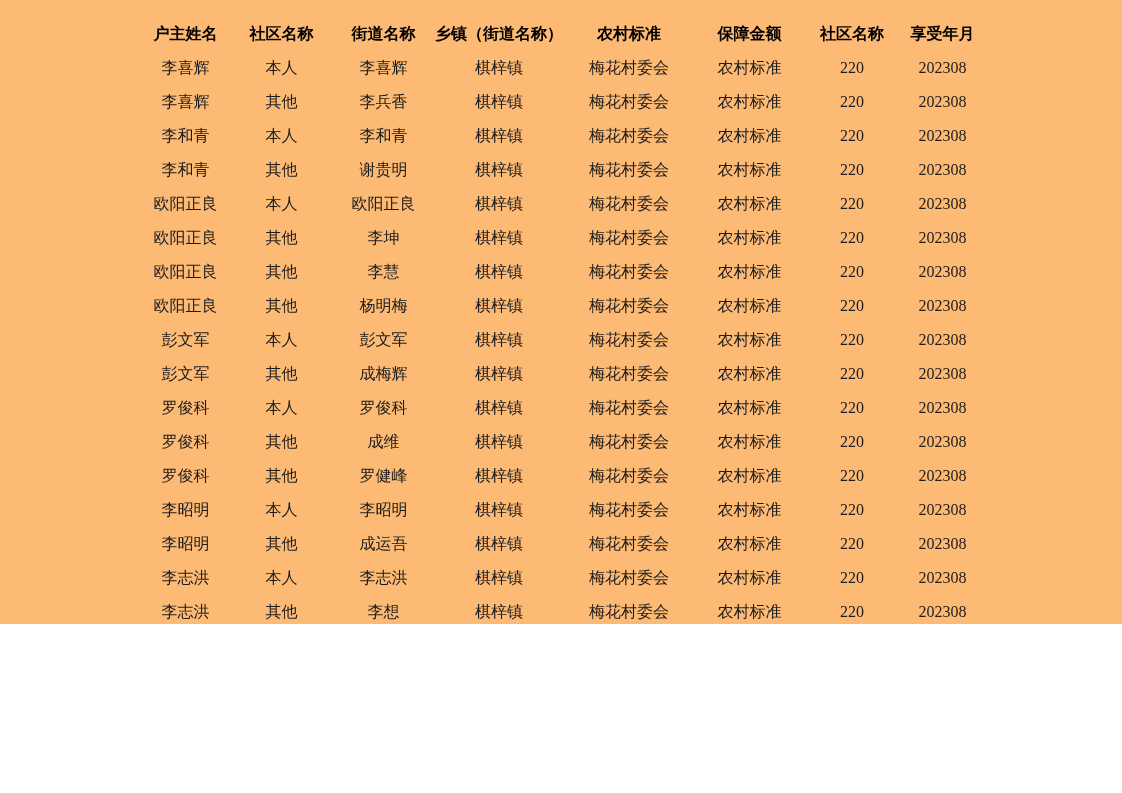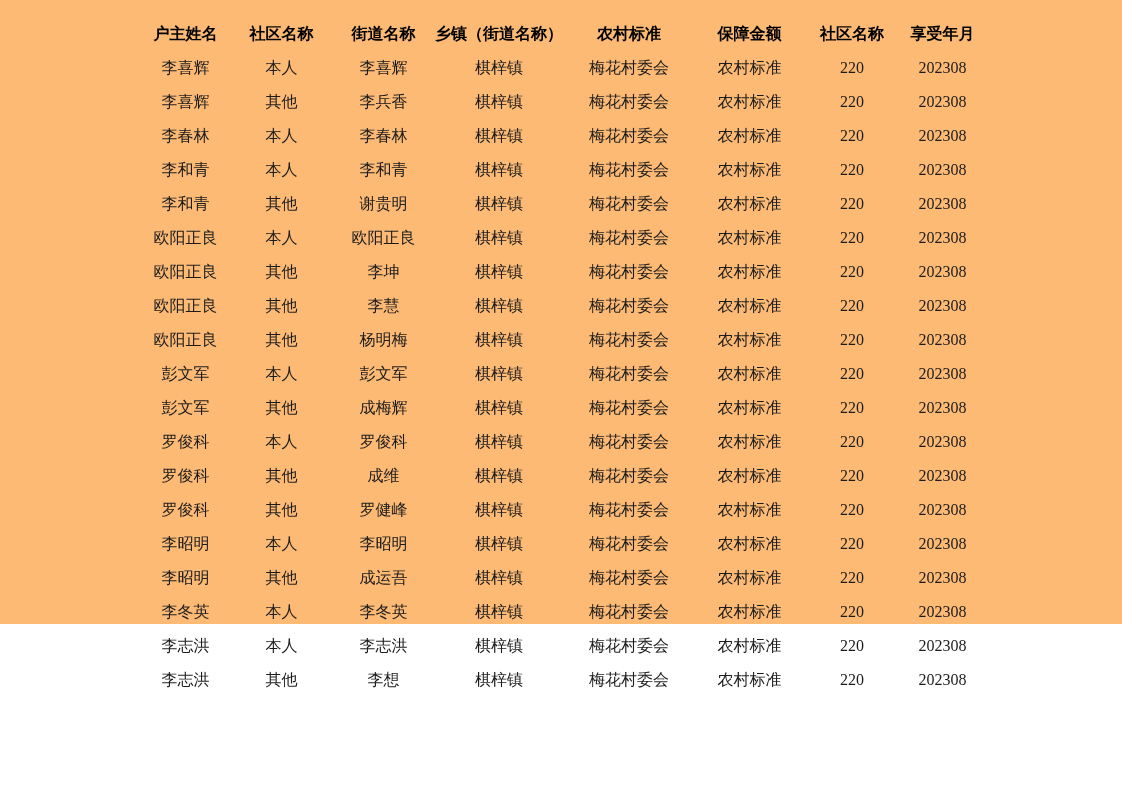--- a/index.html
+++ b/index.html
@@ -100,30 +100,20 @@
           <td>李喜辉</td>
           <td>其他</td>
           <td>李兵香</td>
           <td>棋梓镇</td>
           <td>梅花村委会</td>
           <td>农村标准</td>
           <td>220</td>
           <td>202308</td>
         </tr>
         <tr>
-          <td>李春林</td>
-          <td>本人</td>
-          <td>李春林</td>
-          <td>棋梓镇</td>
-          <td>梅花村委会</td>
-          <td>农村标准</td>
-          <td>220</td>
-          <td>202308</td>
-        </tr>
-        <tr>
           <td>李和青</td>
           <td>本人</td>
           <td>李和青</td>
           <td>棋梓镇</td>
           <td>梅花村委会</td>
           <td>农村标准</td>
           <td>220</td>
           <td>202308</td>
         </tr>
         <tr>
@@ -233,30 +223,20 @@
           <td>棋梓镇</td>
           <td>梅花村委会</td>
           <td>农村标准</td>
           <td>220</td>
           <td>202308</td>
         </tr>
         <tr>
           <td>李昭明</td>
           <td>其他</td>
           <td>成运吾</td>
-          <td>棋梓镇</td>
-          <td>梅花村委会</td>
-          <td>农村标准</td>
-          <td>220</td>
-          <td>202308</td>
-        </tr>
-        <tr>
-          <td>李冬英</td>
-          <td>本人</td>
-          <td>李冬英</td>
           <td>棋梓镇</td>
           <td>梅花村委会</td>
           <td>农村标准</td>
           <td>220</td>
           <td>202308</td>
         </tr>
         <tr>
           <td>李志洪</td>
           <td>本人</td>
           <td>李志洪</td>

